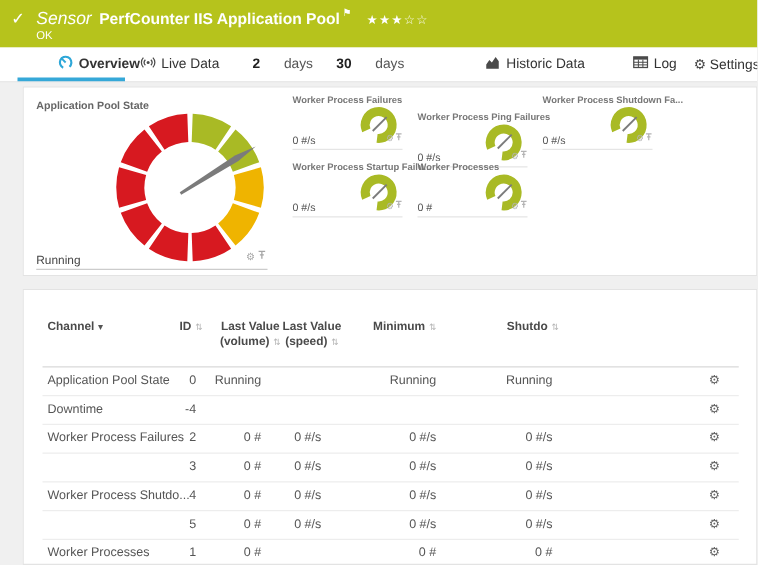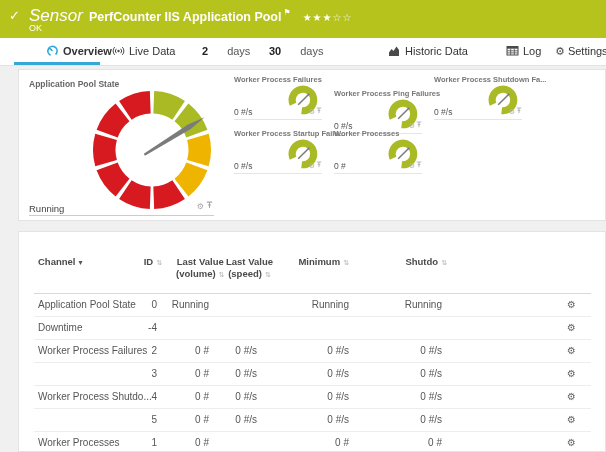--- a/index.html
+++ b/index.html
@@ -4,21 +4,21 @@
 <style>
   html,body{margin:0;padding:0;background:#f0f0f0;}
   #app{position:relative;width:606px;height:452px;overflow:hidden;background:#f0f0f0;
        font-family:"Liberation Sans",sans-serif;-webkit-font-smoothing:antialiased;}
   .icon{font-family:"DejaVu Sans",sans-serif;}
 
   
   .header{position:absolute;left:0;top:0;width:100%;height:38px;background:var(--header-bg,#b6c31c);color:#fff;}
   .hdr-check{position:absolute;left:9px;top:8px;font-size:13px;font-weight:bold;}
   .hdr-line1{position:absolute;left:29px;top:6px;white-space:nowrap;}
-  .hdr-kind{font-style:italic;font-size:17px;margin-right:6px;}
+  .hdr-kind{font-style:italic;font-size:14px;margin-right:6px;}
   .hdr-title{font-size:12.5px;font-weight:bold;}
   .hdr-flag{font-size:8px;vertical-align:super;margin-left:2px;}
   .hdr-stars{font-size:10px;margin-left:12px;letter-spacing:1px;}
   .hdr-stars .se{opacity:.95;}
   .hdr-status{position:absolute;left:29px;top:23px;font-size:9px;font-weight:normal;}
 
   
   .tabbar{position:absolute;left:0;top:38px;width:100%;height:27px;background:#fff;border-bottom:1px solid #e2e2e2;}
   .tab{position:absolute;top:0;height:27px;line-height:27px;font-size:11px;color:#333;white-space:nowrap;cursor:pointer;}
   .tab svg{vertical-align:-2px;margin-right:4px;}

